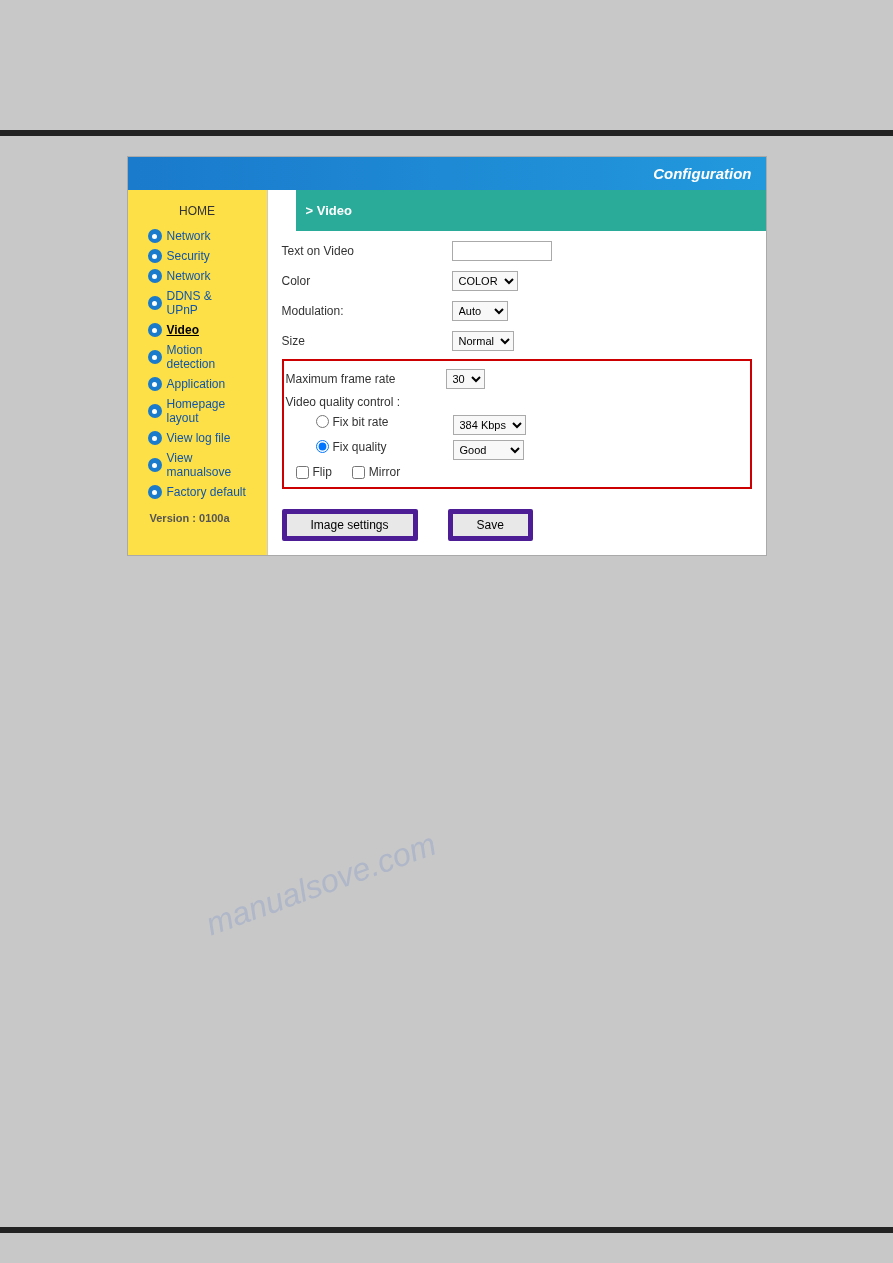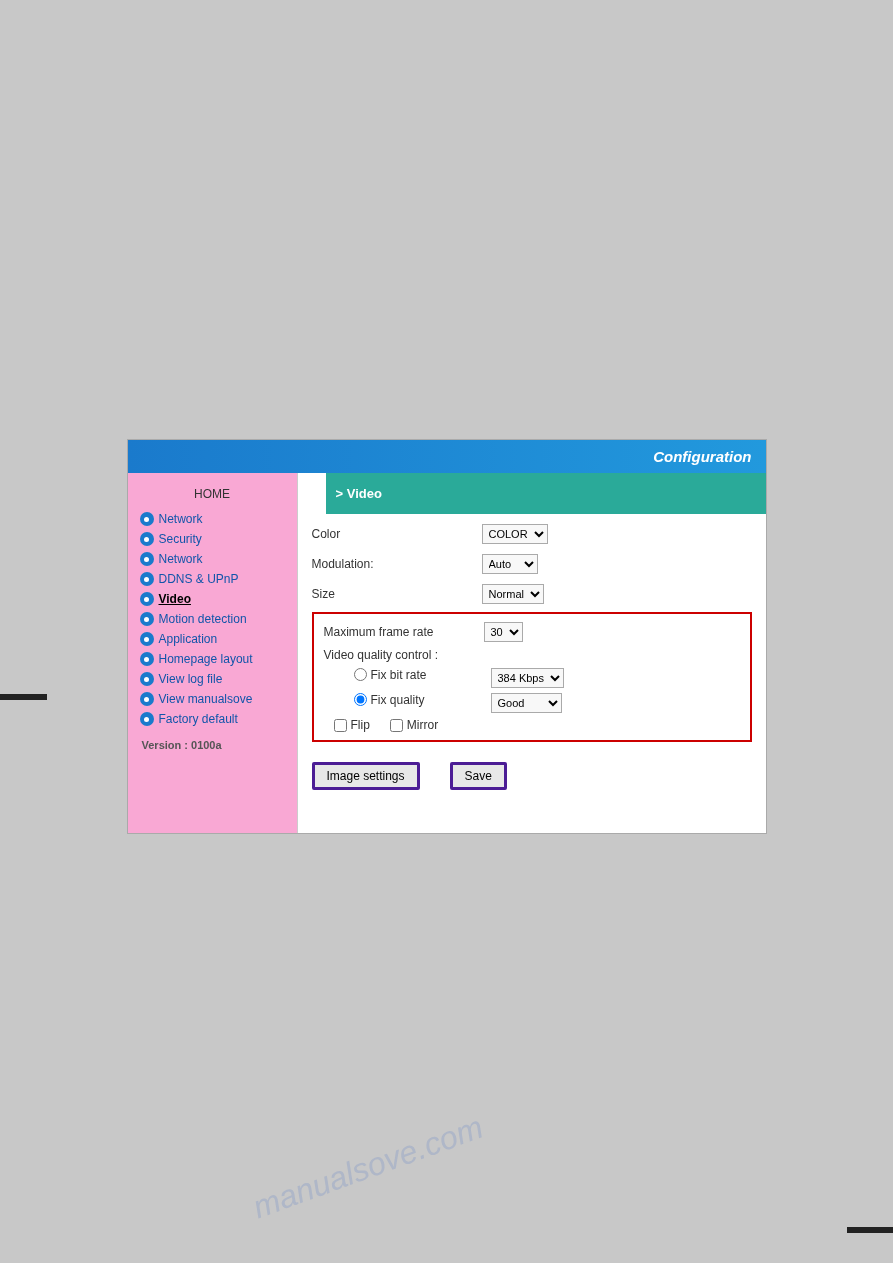--- a/index.html
+++ b/index.html
@@ -12,20 +12,21 @@
       align-items: center;
       min-height: 1263px;
       padding: 0;
     }
 
     .page-wrapper {
       width: 893px;
       min-height: 1263px;
       background: #c8c8c8;
       display: flex;
+      flex-direction: column;
       align-items: center;
     }
 
     .top-border {
       width: 100%;
       height: 6px;
       background: #222;
       margin-top: 130px;
     }
 
@@ -56,25 +57,25 @@
       font-style: italic;
     }
 
     
     .config-body {
       display: flex;
     }
 
     
     .sidebar {
-      width: 170px;
+      width: 140px;
       min-height: 360px;
-      background: #f9a8d4;
+      background: #fde047;
       border-right: 1px solid #ccc;
-      padding: 8px 4px;
+      padding: 8px 12px;
     }
 
     .sidebar-home {
       text-align: center;
       padding: 6px 0 8px 0;
       font-size: 12px;
       color: #333;
     }
 
     .sidebar-item {
@@ -169,21 +170,21 @@
       font-size: 11px;
       border: 1px solid #aaa;
       background: #f8f8f8;
       padding: 0 2px;
     }
 
     
     .red-border-box {
       border: 2px solid #cc0000;
       margin: 6px 0;
-      padding: 8px 10px;
+      padding: 8px 2px;
     }
 
     .box-row {
       display: flex;
       align-items: center;
       margin-bottom: 6px;
     }
 
     .box-label {
       width: 160px;
@@ -227,23 +228,23 @@
 
     .button-row {
       display: flex;
       align-items: center;
       margin-top: 14px;
       padding: 6px 0;
       gap: 30px;
     }
 
     button {
-      padding: 4px 12px;
-      font-size: 12px;
-      border: 3px solid #4c1d95;
+      padding: 4px 24px;
+      font-size: 12px;
+      border: 5px solid #4c1d95;
       background: #e8e8e8;
       cursor: pointer;
       border-radius: 2px;
     }
 
     
     .watermark {
       position: absolute;
       color: rgba(100, 130, 200, 0.25);
       font-size: 32px;
@@ -322,20 +323,26 @@
 
           <div class="sidebar-version">Version : 0100a</div>
         </div>
 
         <div class="main-content">
 
           <div class="section-title">&gt; Video</div>
 
           <div class="form-area">
 
+            <div class="form-row">
+              <div class="form-label">Text on Video</div>
+              <div class="form-control">
+                <input type="text" value="" style="">
+              </div>
+            </div>
 
             <div class="form-row">
               <div class="form-label">Color</div>
               <div class="form-control">
                 <select>
                   <option value="COLOR">COLOR</option>
                   <option value="BW">B/W</option>
                 </select>
               </div>
             </div>

